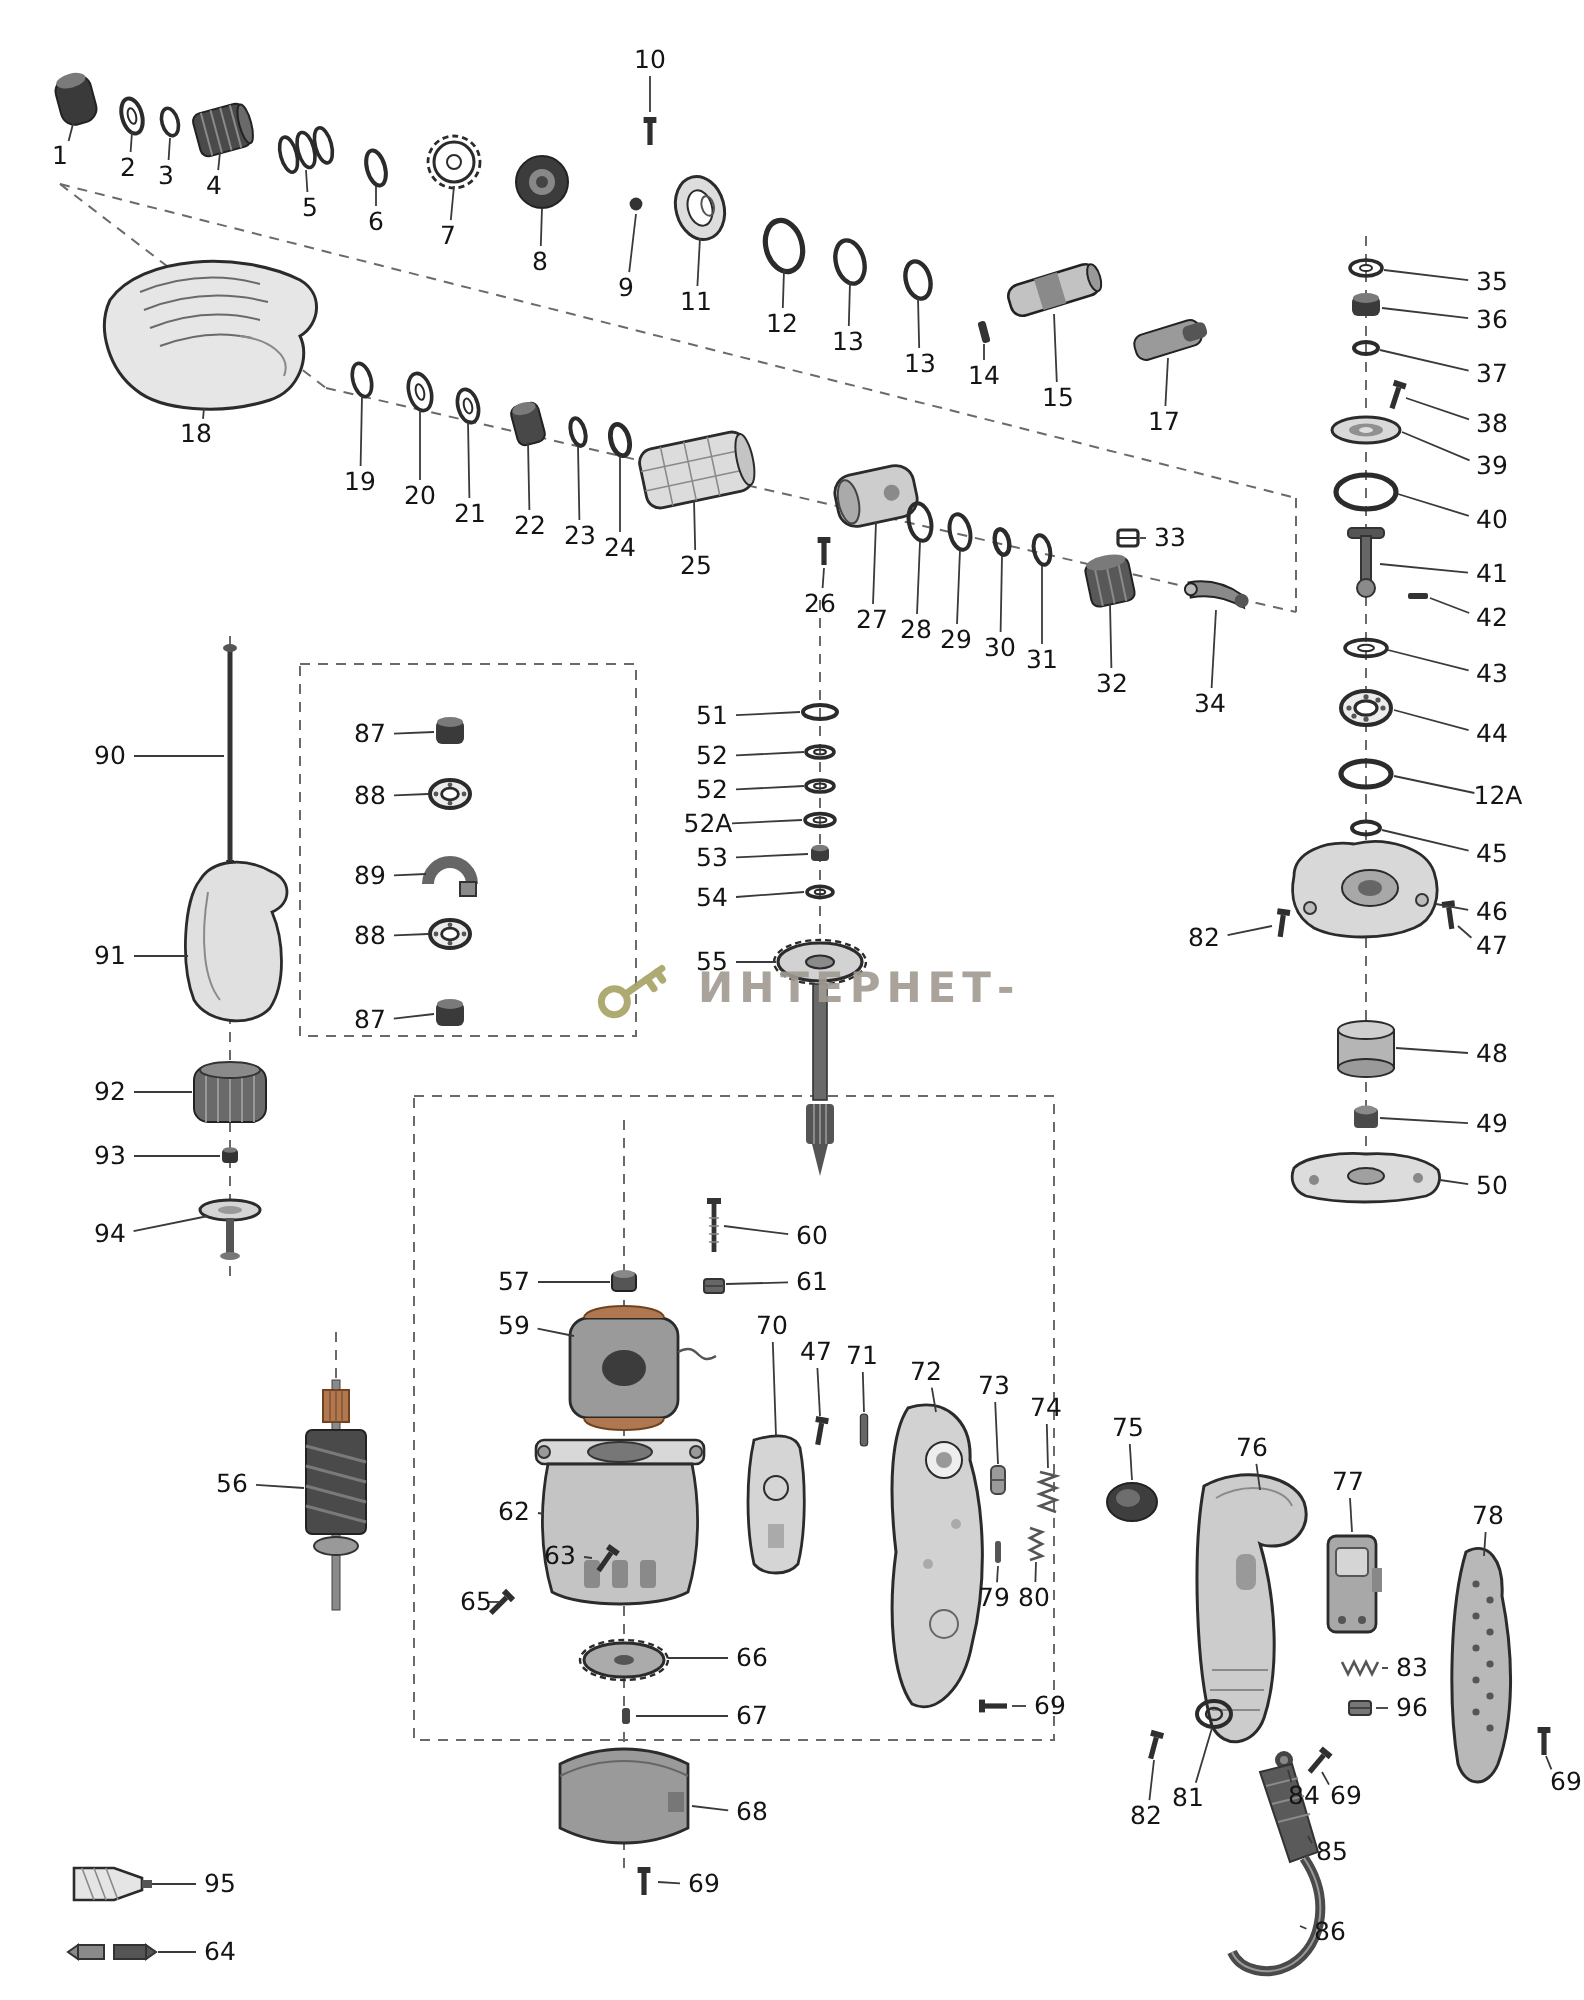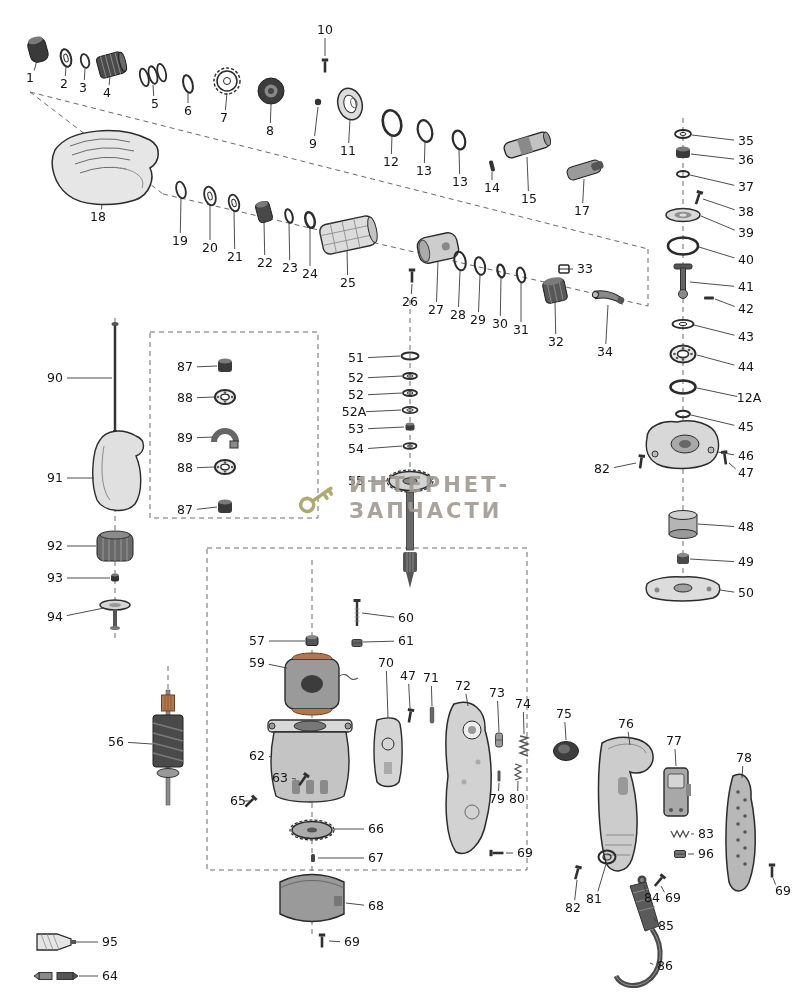--- a/index.html
+++ b/index.html
@@ -733,17 +733,16 @@
   <svg width="46" height="44" viewBox="0 0 46 44">
     <g transform="rotate(-35 23 22)" stroke="#a6a263" stroke-width="3.5" fill="none" stroke-linecap="round">
       <circle cx="11" cy="22" r="6.5"></circle>
       <line x1="17.5" y1="22" x2="40" y2="22"></line>
       <line x1="31" y1="22" x2="31" y2="28"></line>
       <line x1="37" y1="22" x2="37" y2="27"></line>
     </g>
   </svg>
   <div class="wm-text">
     <div>ИНТЕРНЕТ-</div>
-    <div>ЗАПЧАСТИ</div>
   </div>
 </div>
 
 </div>
 
 </body></html>

